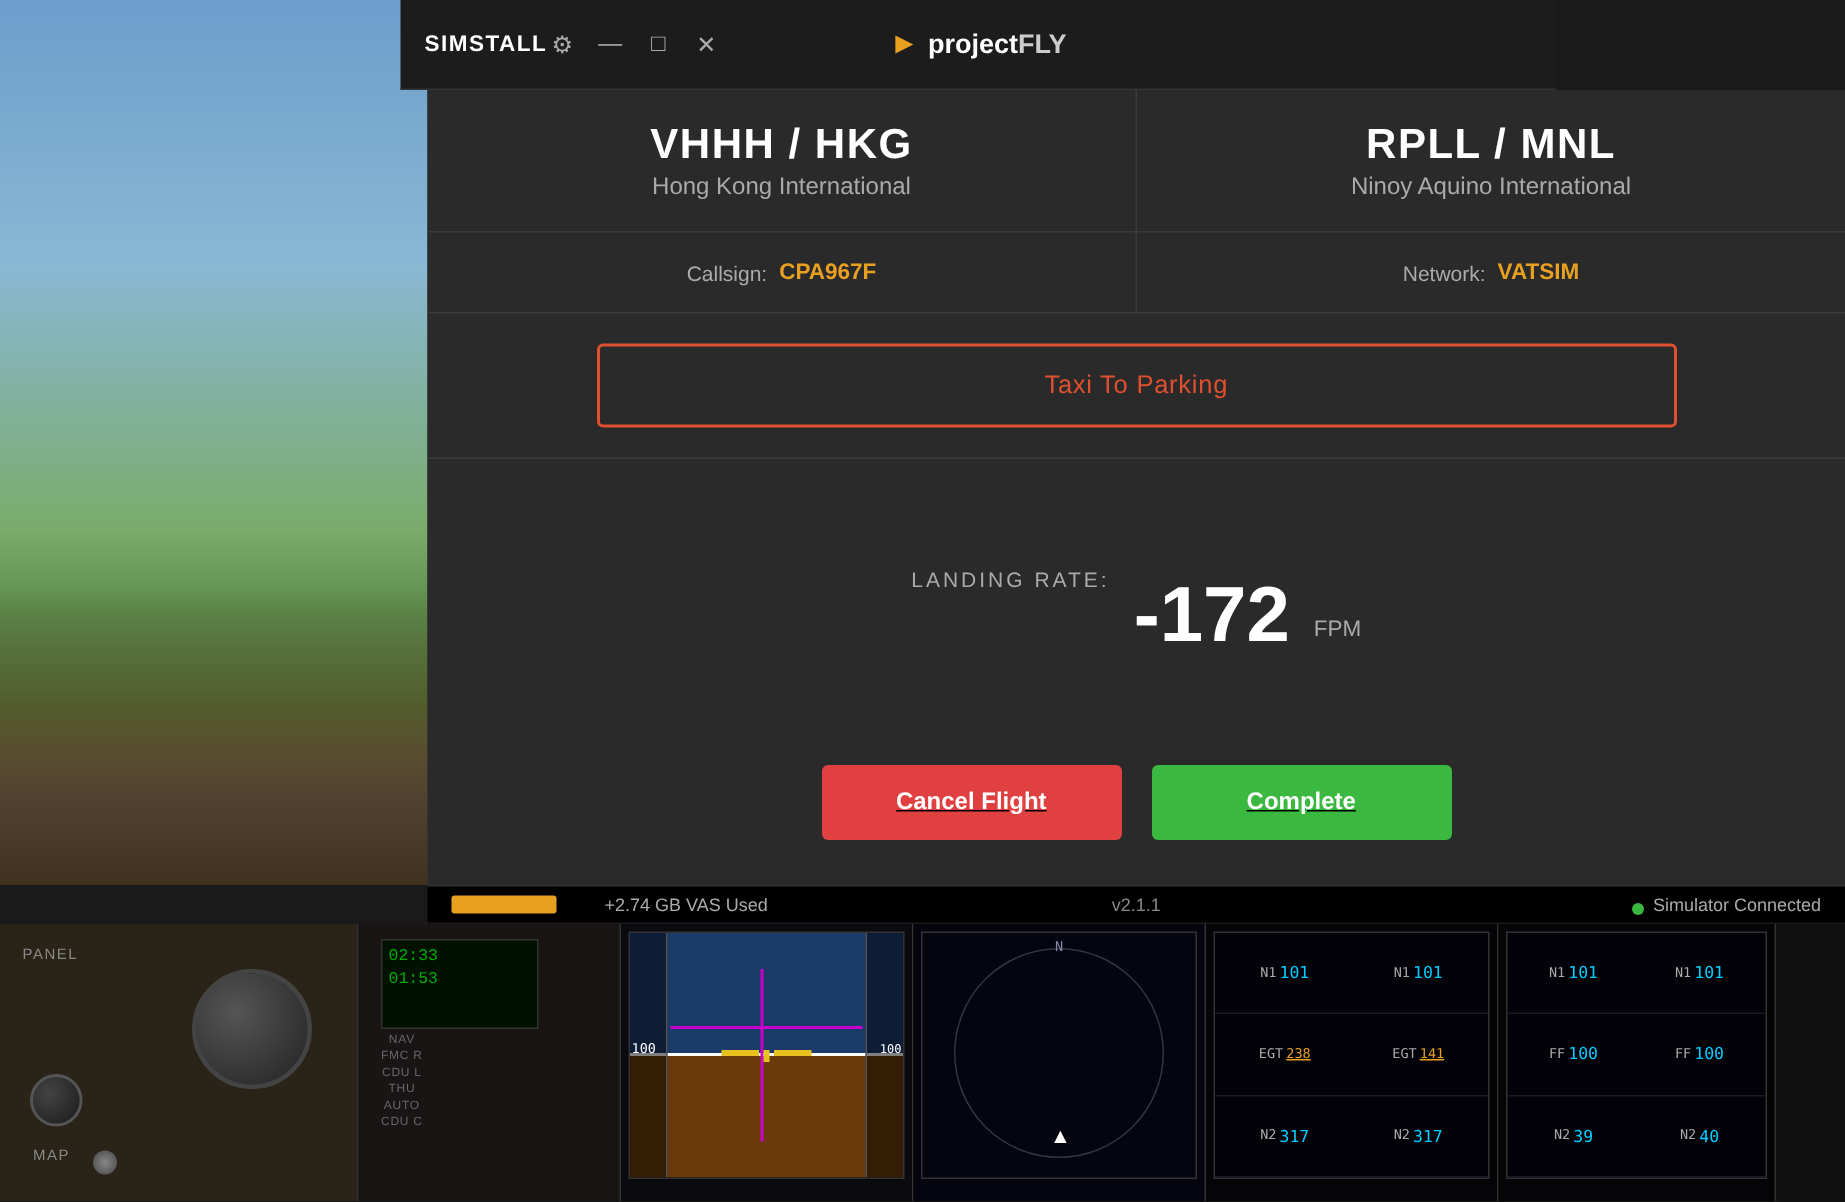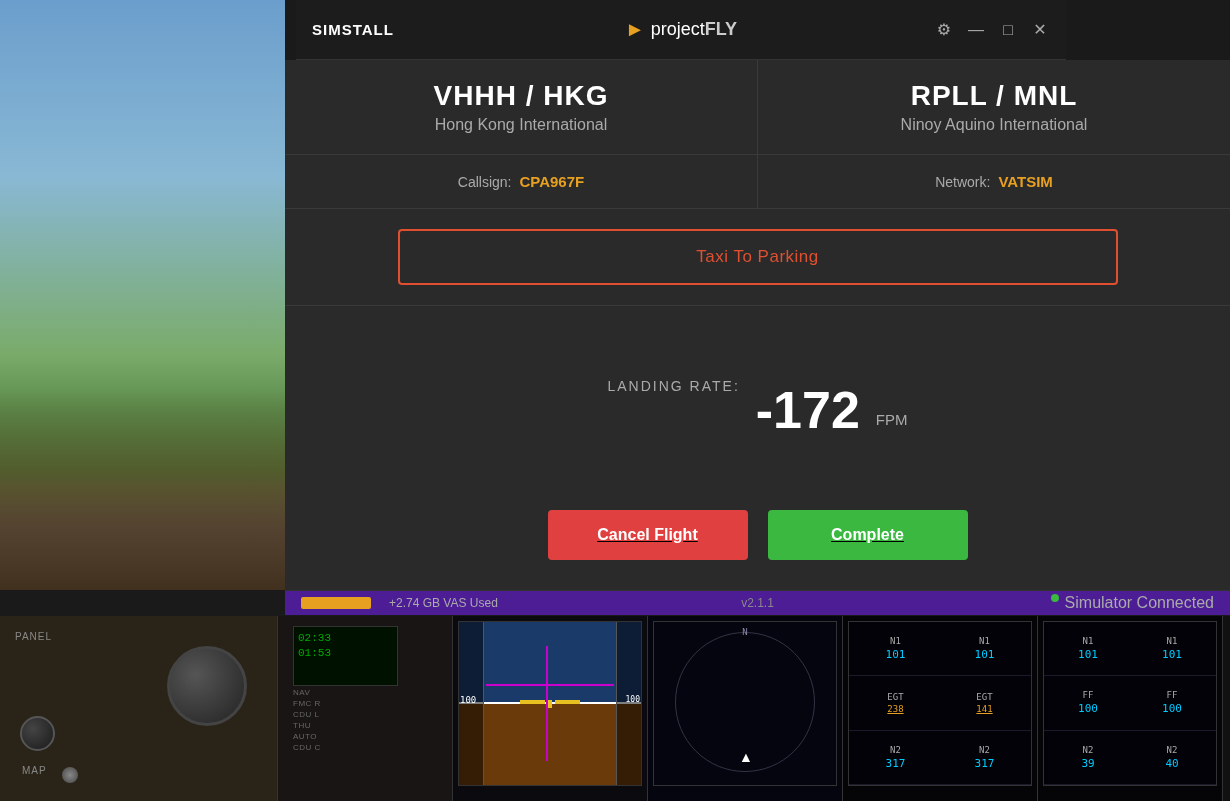--- a/index.html
+++ b/index.html
@@ -25,27 +25,26 @@
       content: '';
       position: absolute;
       bottom: 0; left: 0; right: 0;
       height: 200px;
       background: linear-gradient(180deg, transparent, rgba(90,60,30,0.6) 50%, rgba(60,40,20,0.9) 100%);
     }
 
     
     .titlebar {
       position: absolute;
-      top: 0; left: 296px;
+      top: 0; left: 267px;
       width: 770px;
       height: 60px;
       background: #1c1c1c;
       display: flex;
       align-items: center;
-      justify-content: space-between;
       padding: 0 16px;
       z-index: 10;
       border-bottom: 1px solid #333;
     }
     .titlebar-left {
       display: flex;
       align-items: center;
     }
     .titlebar-logo {
       font-size: 15px;
@@ -65,21 +64,21 @@
       color: #e8a020;
       font-size: 20px;
     }
     .titlebar-brand {
       font-size: 18px;
       color: #ccc;
       font-weight: 400;
     }
     .titlebar-brand span {
       color: #fff;
-      font-weight: 400;
+      font-weight: 700;
     }
     .titlebar-controls {
       display: flex;
       align-items: center;
       gap: 12px;
     }
     .titlebar-btn {
       color: #aaa;
       font-size: 16px;
       cursor: pointer;
@@ -247,25 +246,25 @@
       cursor: pointer;
     }
 
     
     .statusbar {
       position: absolute;
       top: 590px;
       left: 285px;
       width: 945px;
       height: 25px;
-      background: #4c1d95;
+      background: #000000;
       display: flex;
       align-items: center;
       padding: 0 16px;
-      gap: 18px;
+      gap: 32px;
       z-index: 10;
       border-top: 1px solid #333;
     }
     .status-progress-bar {
       width: 70px;
       height: 12px;
       background: #e8a020;
       border-radius: 2px;
     }
     .status-text {
@@ -275,23 +274,23 @@
     .status-version {
       position: absolute;
       left: 50%;
       transform: translateX(-50%);
       font-size: 12px;
       color: #888;
     }
     .status-connected {
       margin-left: auto;
       display: flex;
-      align-items: flex-start;
+      align-items: flex-end;
       gap: 6px;
-      font-size: 16px;
+      font-size: 12px;
       color: #aaa;
     }
     .status-dot {
       width: 8px;
       height: 8px;
       background: #3ab840;
       border-radius: 50%;
     }
 
     
@@ -306,21 +305,21 @@
       overflow: hidden;
     }
     .cockpit-panel {
       height: 100%;
       border-right: 1px solid #333;
       overflow: hidden;
       position: relative;
     }
 
     
-    .panel1 { width: 278px; background: #2a2318; }
+    .panel1 { width: 239px; background: #2a2318; }
     .panel2 { width: 175px; background: #1a1515; }
     .panel3 { width: 195px; background: #0a0a0f; }
     .panel4 { width: 195px; background: #050510; }
     .panel5 { width: 195px; background: #050508; }
     .panel6 { width: 185px; background: #050508; }
 
     
     .panel-label {
       position: absolute;
       top: 15px;
@@ -384,20 +383,21 @@
       padding: 4px;
       line-height: 1.4;
     }
     .cdu-labels {
       position: absolute;
       top: 72px;
       left: 15px;
       display: flex;
       flex-direction: column;
       gap: 2px;
+      text-align: center;
     }
     .cdu-label {
       font-size: 8px;
       color: #666;
       letter-spacing: 0.5px;
     }
 
     
     .pfd-display {
       position: absolute;
@@ -537,21 +537,20 @@
     }
     .ecam-row {
       display: flex;
       justify-content: space-around;
       flex: 1;
       border-bottom: 1px solid #1a1a2a;
       padding: 2px;
     }
     .ecam-col {
       display: flex;
-      flex-direction: column;
       align-items: center;
       justify-content: center;
       font-size: 9px;
       font-family: monospace;
       color: #aaa;
       gap: 2px;
     }
     .ecam-val { color: #0cf; font-size: 11px; }
     .ecam-val-amber { color: #e8a020; text-decoration: underline; }
   </style>

